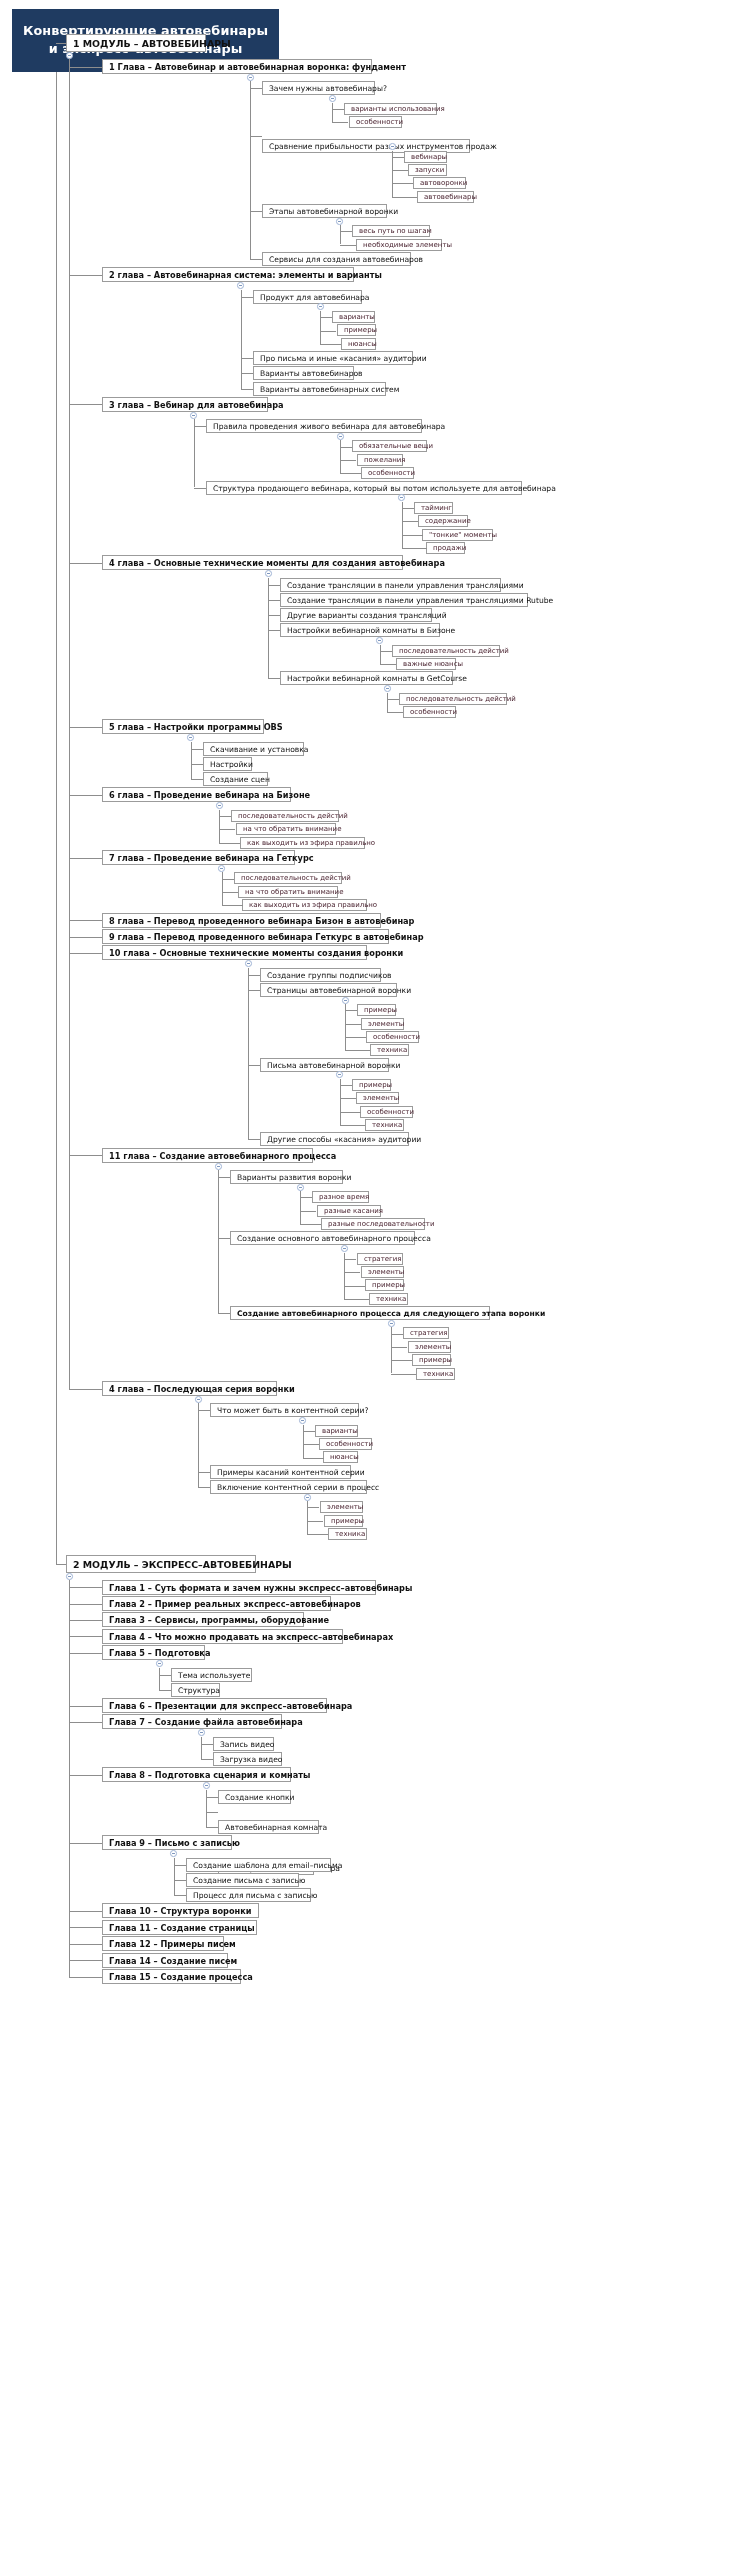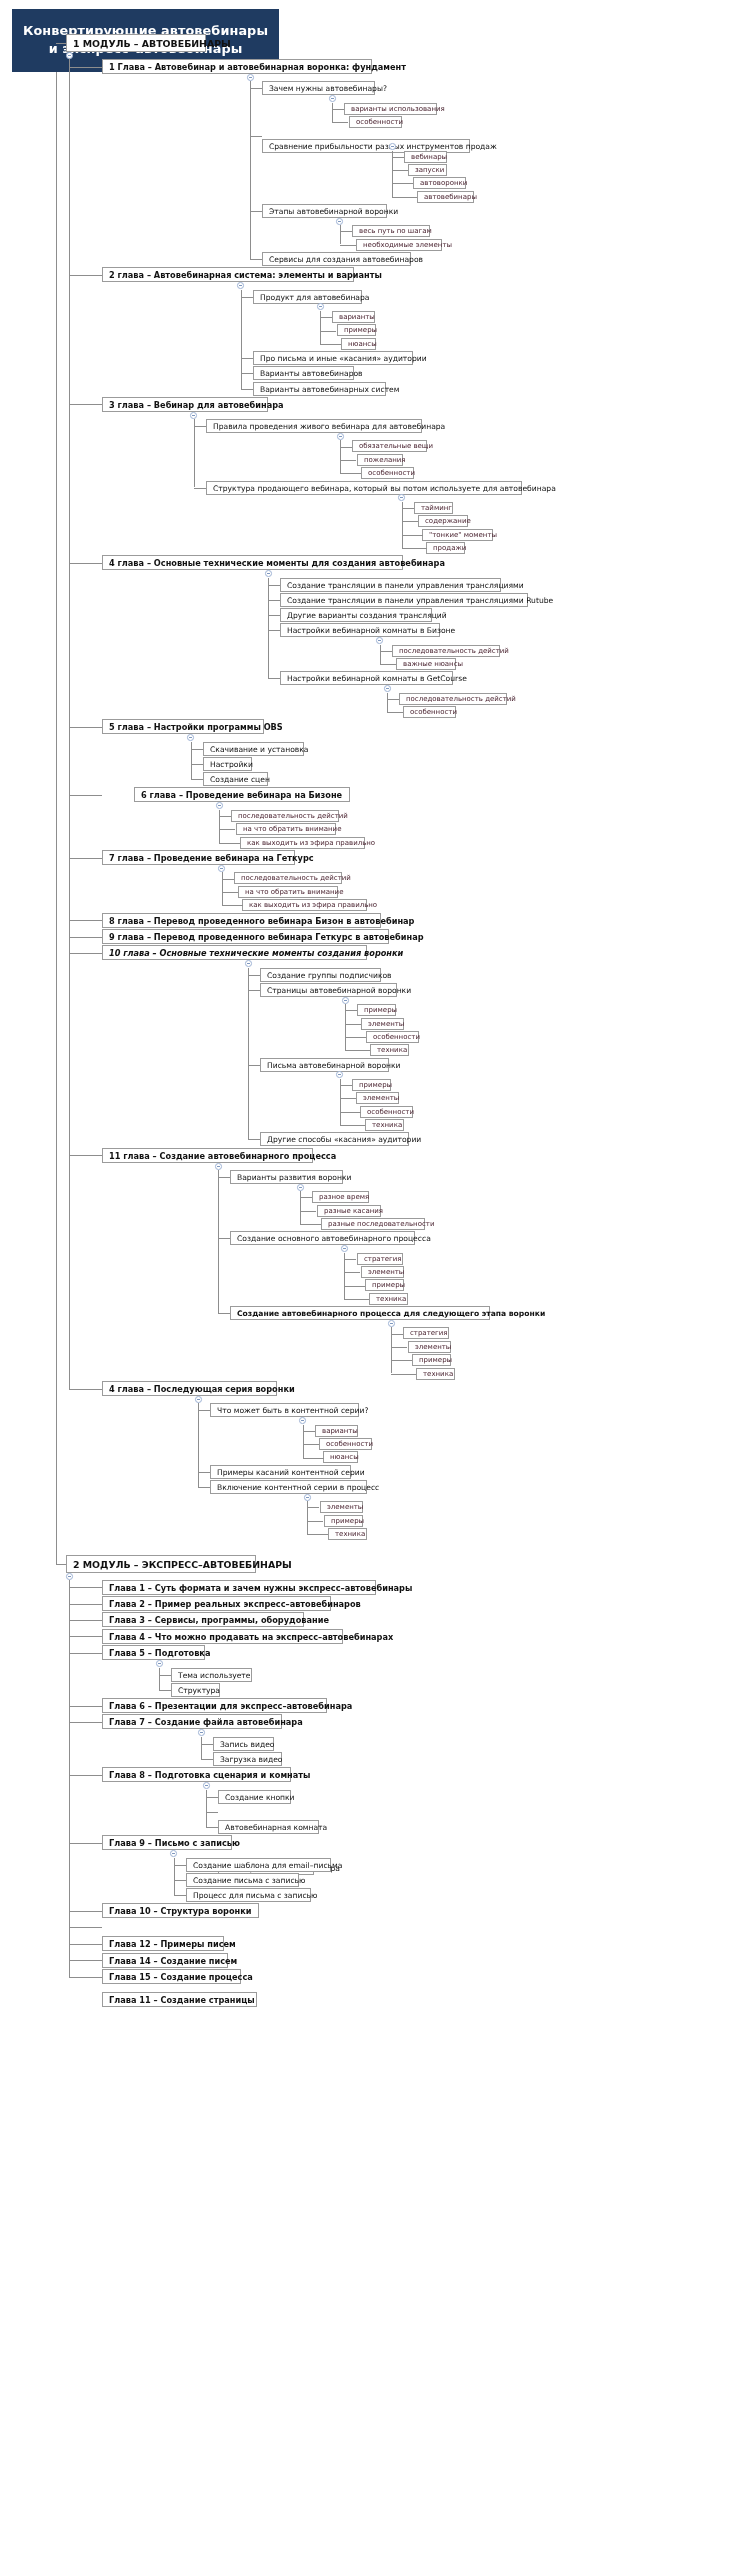--- a/index.html
+++ b/index.html
@@ -171,21 +171,21 @@
     <div class="node lvl-ch" style="left: 102px; top: 719px; width: 162px;">5 глава – Настройки программы OBS</div>
     <div class="hline" style="left: 69px; top: 727px; width: 33px;"></div>
     <div class="toggle" style="left: 187px; top: 734px;"></div>
     <div class="node lvl-sec" style="left: 203px; top: 742px; width: 101px;">Скачивание и установка</div>
     <div class="hline" style="left: 191px; top: 749px; width: 12px;"></div>
     <div class="node lvl-sec" style="left: 203px; top: 757px; width: 49px;">Настройки</div>
     <div class="hline" style="left: 191px; top: 764px; width: 12px;"></div>
     <div class="node lvl-sec" style="left: 203px; top: 772px; width: 65px;">Создание сцен</div>
     <div class="hline" style="left: 191px; top: 779px; width: 12px;"></div>
     <div class="vline" style="left: 191px; top: 742px; height: 37px;"></div>
-    <div class="node lvl-ch" style="left: 102px; top: 787px; width: 216px; margin-left: 32px;">6 глава – Проведение вебинара на Бизоне</div>
+    <div class="node lvl-ch" style="left: 102px; top: 787px; width: 189px;">6 глава – Проведение вебинара на Бизоне</div>
     <div class="hline" style="left: 69px; top: 795px; width: 33px;"></div>
     <div class="toggle" style="left: 216px; top: 802px;"></div>
     <div class="node lvl-leaf" style="left: 231px; top: 810px; width: 108px;">последовательность дейстий</div>
     <div class="hline" style="left: 219px; top: 816px; width: 12px;"></div>
     <div class="node lvl-leaf" style="left: 236px; top: 823px; width: 100px;">на что обратить внимание</div>
     <div class="hline" style="left: 219px; top: 829px; width: 16.4px;"></div>
     <div class="node lvl-leaf" style="left: 240px; top: 837px; width: 125px;">как выходить из эфира правильно</div>
     <div class="hline" style="left: 219px; top: 843px; width: 20.7px;"></div>
     <div class="vline" style="left: 219px; top: 810px; height: 33px;"></div>
     <div class="node lvl-ch" style="left: 102px; top: 850px; width: 193px;">7 глава – Проведение вебинара на Геткурс</div>
@@ -195,21 +195,21 @@
     <div class="hline" style="left: 222px; top: 879px; width: 12px;"></div>
     <div class="node lvl-leaf" style="left: 238px; top: 886px; width: 100px;">на что обратить внимание</div>
     <div class="hline" style="left: 222px; top: 892px; width: 16.4px;"></div>
     <div class="node lvl-leaf" style="left: 242px; top: 899px; width: 125px;">как выходить из эфира правильно</div>
     <div class="hline" style="left: 222px; top: 905px; width: 20.7px;"></div>
     <div class="vline" style="left: 222px; top: 872px; height: 33px;"></div>
     <div class="node lvl-ch" style="left: 102px; top: 913px; width: 279px;">8 глава – Перевод проведенного вебинара Бизон в автовебинар</div>
     <div class="hline" style="left: 69px; top: 920px; width: 33px;"></div>
     <div class="node lvl-ch" style="left: 102px; top: 929px; width: 287px;">9 глава – Перевод проведенного вебинара Геткурс в автовебинар</div>
     <div class="hline" style="left: 69px; top: 937px; width: 33px;"></div>
-    <div class="node lvl-ch" style="left: 102px; top: 945px; width: 265px; font-style: italic;">10 глава – Основные технические моменты создания воронки</div>
+    <div class="node lvl-ch" style="left: 102px; top: 945px; width: 265px;">10 глава – Основные технические моменты создания воронки</div>
     <div class="hline" style="left: 69px; top: 953px; width: 33px;"></div>
     <div class="toggle" style="left: 245px; top: 960px;"></div>
     <div class="node lvl-sec" style="left: 260px; top: 968px; width: 121px;">Создание группы подписчиков</div>
     <div class="hline" style="left: 248px; top: 975px; width: 12px;"></div>
     <div class="node lvl-sec" style="left: 260px; top: 983px; width: 137px;">Страницы автовебинарной воронки</div>
     <div class="hline" style="left: 248px; top: 990px; width: 12px;"></div>
     <div class="toggle" style="left: 342px; top: 997px;"></div>
     <div class="node lvl-leaf" style="left: 357px; top: 1004px; width: 39px;">примеры</div>
     <div class="hline" style="left: 345px; top: 1010px; width: 12px;"></div>
     <div class="node lvl-leaf" style="left: 361px; top: 1018px; width: 43px;">элементы</div>
@@ -344,21 +344,21 @@
     <div class="toggle" style="left: 170px; top: 1850px;"></div>
     <div class="node lvl-sec" style="left: 186px; top: 1858px; width: 145px;">Создание шаблона для email–письма</div>
     <div class="hline" style="left: 174px; top: 1865px; width: 12px;"></div>
     <div class="node lvl-sec" style="left: 186px; top: 1873px; width: 113px;">Создание письма с записью</div>
     <div class="hline" style="left: 174px; top: 1880px; width: 12px;"></div>
     <div class="node lvl-sec" style="left: 186px; top: 1888px; width: 125px;">Процесс для письма с записью</div>
     <div class="hline" style="left: 174px; top: 1895px; width: 12px;"></div>
     <div class="vline" style="left: 174px; top: 1858px; height: 37px;"></div>
     <div class="node lvl-ch" style="left: 102px; top: 1903px; width: 157px;">Глава 10 – Структура воронки</div>
     <div class="hline" style="left: 69px; top: 1911px; width: 33px;"></div>
-    <div class="node lvl-ch" style="left: 102px; top: 1992px; width: 155px;">Глава 11 – Создание страницы</div>
+    <div class="node lvl-ch" style="left: 102px; top: 1920px; width: 155px;">Глава 11 – Создание страницы</div>
     <div class="hline" style="left: 69px; top: 1927px; width: 33px;"></div>
     <div class="node lvl-ch" style="left: 102px; top: 1936px; width: 122px;">Глава 12 – Примеры писем</div>
     <div class="hline" style="left: 69px; top: 1944px; width: 33px;"></div>
     <div class="node lvl-ch" style="left: 102px; top: 1953px; width: 126px;">Глава 14 – Создание писем</div>
     <div class="hline" style="left: 69px; top: 1960px; width: 33px;"></div>
     <div class="node lvl-ch" style="left: 102px; top: 1969px; width: 139px;">Глава 15 – Создание процесса</div>
     <div class="hline" style="left: 69px; top: 1977px; width: 33px;"></div>
     <div class="vline" style="left: 69px; top: 1580px; height: 397px;"></div>
     <div class="vline" style="left: 56px; top: 72px; height: 1492px;"></div>
   </div>

